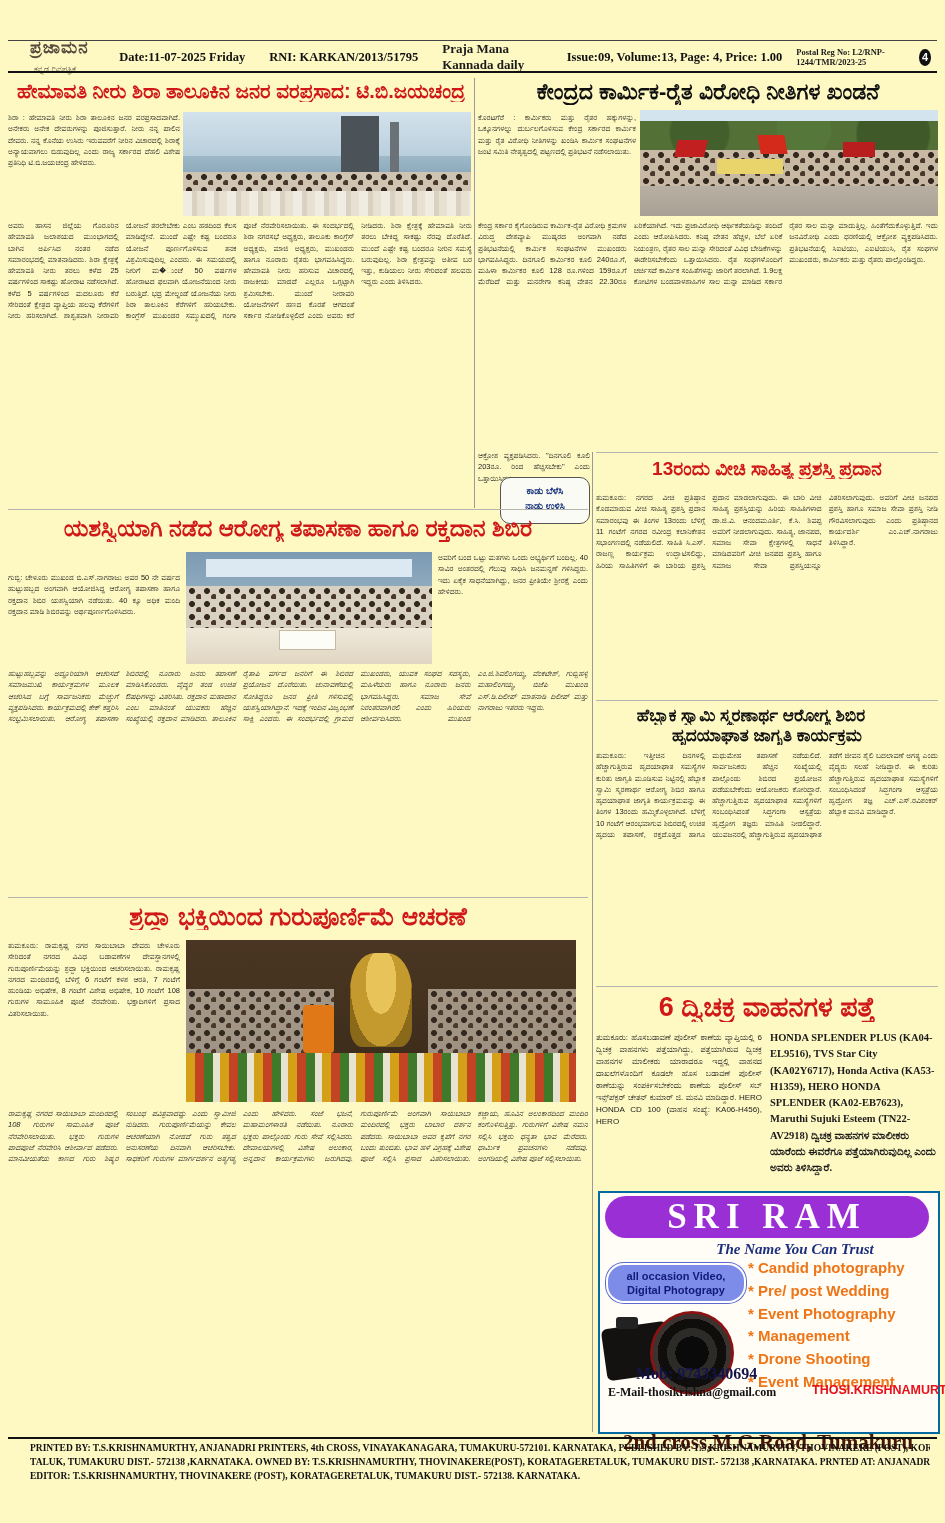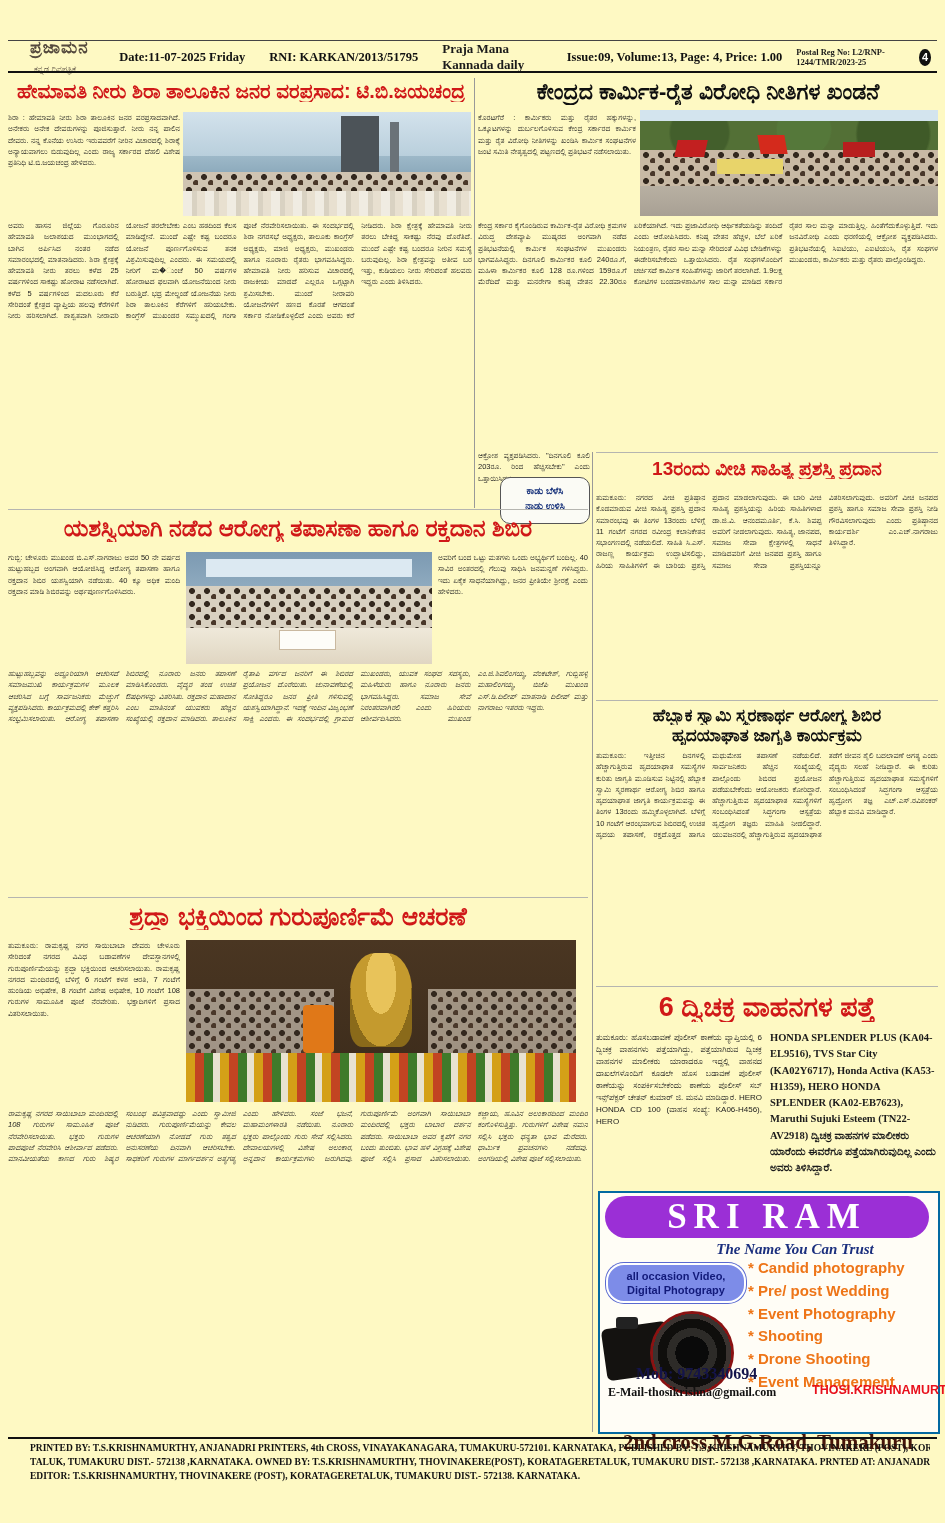--- a/index.html
+++ b/index.html
@@ -103,21 +103,21 @@
     <div class="ph-part" style="left:0;top:0;width:100%;height:14%;background:#d3e4ee;"></div>
     <div class="ph-part" style="left:0;top:10%;width:100%;height:28%;background:radial-gradient(circle at 20% 40%,#435f2c 12%,transparent 13%),radial-gradient(circle at 55% 30%,#55783a 16%,transparent 17%),radial-gradient(circle at 85% 45%,#3f5a28 14%,transparent 15%),#537036;"></div>
     <div class="ph-part heads" style="left:0;top:38%;width:100%;height:34%;background-color:#c8b9a4;"></div>
     <div class="ph-part" style="left:12%;top:28%;width:10%;height:16%;background:#c22020;transform:skewX(-12deg);"></div>
     <div class="ph-part" style="left:40%;top:24%;width:9%;height:18%;background:#d42a1c;transform:skewX(10deg);"></div>
     <div class="ph-part" style="left:68%;top:30%;width:11%;height:14%;background:#b81e1e;"></div>
     <div class="ph-part" style="left:26%;top:46%;width:22%;height:14%;background:#e8d46a;"></div>
     <div class="ph-part" style="left:0;top:72%;width:100%;height:28%;background:linear-gradient(#b8b0a2,#a8a094);"></div>
   </div>
 
-  <div class="abs body" style="left:478px;top:112px;width:158px;height:104px;">ಕೊರಟಗೆರೆ : ಕಾರ್ಮಿಕರು ಮತ್ತು ರೈತರ ಹಕ್ಕುಗಳನ್ನು, ಒಕ್ಕೂಟಗಳನ್ನು ದುರ್ಬಲಗೊಳಿಸುವ ಕೇಂದ್ರ ಸರ್ಕಾರದ ಕಾರ್ಮಿಕ ಮತ್ತು ರೈತ ವಿರೋಧಿ ನೀತಿಗಳನ್ನು ಖಂಡಿಸಿ ಕಾರ್ಮಿಕ ಸಂಘಟನೆಗಳ ಜಂಟಿ ಸಮಿತಿ ನೇತೃತ್ವದಲ್ಲಿ ಪಟ್ಟಣದಲ್ಲಿ ಪ್ರತಿಭಟನೆ ನಡೆಸಲಾಯಿತು.</div>
+  <div class="abs body" style="left:478px;top:112px;width:158px;height:104px;">ಕೊರಟಗೆರೆ : ಕಾರ್ಮಿಕರು ಮತ್ತು ರೈತರ ಹಕ್ಕುಗಳನ್ನು, ಒಕ್ಕೂನಗಳಲ್ನು ದುರ್ಬಲಗೊಳಿಸುವ ಕೇಂದ್ರ ಸರ್ಕಾರದ ಕಾರ್ಮಿಕ ಮತ್ತು ರೈತ ವಿರೋಧಿ ನೀತಿಗಳನ್ನು ಖಂಡಿಸಿ ಕಾರ್ಮಿಕ ಸಂಘಟನೆಗಳ ಜಂಟಿ ಸಮಿತಿ ನೇತೃತ್ವದಲ್ಲಿ ಪಟ್ಟಣದಲ್ಲಿ ಪ್ರತಿಭಟನೆ ನಡೆಸಲಾಯಿತು.</div>
   <div class="abs body cols3" style="left:478px;top:220px;width:460px;height:228px;">ಕೇಂದ್ರ ಸರ್ಕಾರ ಕೈಗೊಂಡಿರುವ ಕಾರ್ಮಿಕ-ರೈತ ವಿರೋಧಿ ಕ್ರಮಗಳ ವಿರುದ್ಧ ದೇಶವ್ಯಾಪಿ ಮುಷ್ಕರದ ಅಂಗವಾಗಿ ನಡೆದ ಪ್ರತಿಭಟನೆಯಲ್ಲಿ ಕಾರ್ಮಿಕ ಸಂಘಟನೆಗಳ ಮುಖಂಡರು ಭಾಗವಹಿಸಿದ್ದರು. ದಿನಗೂಲಿ ಕಾರ್ಮಿಕರ ಕೂಲಿ 240ರೂ.ಗೆ, ಮಹಿಳಾ ಕಾರ್ಮಿಕರ ಕೂಲಿ 128 ರೂ.ಗಳಿಂದ 159ರೂ.ಗೆ ಮೆರೆದಿದೆ ಮತ್ತು ಮನರೇಗಾ ಕನಿಷ್ಠ ವೇತನ 22.30ರೂ ಏರಿಕೆಯಾಗಿದೆ. ಇದು ಪ್ರಜಾವಿರೋಧಿ ಆರ್ಥಿಕತೆಯಡಿನ್ನು ತಂದಿದೆ ಎಂದು ಆರೋಪಿಸಿದರು. ಕನಿಷ್ಠ ವೇತನ ಹೆಚ್ಚಳ, ಬೆಲೆ ಏರಿಕೆ ನಿಯಂತ್ರಣ, ರೈತರ ಸಾಲ ಮನ್ನಾ ಸೇರಿದಂತೆ ವಿವಿಧ ಬೇಡಿಕೆಗಳನ್ನು ಈಡೇರಿಸಬೇಕೆಂದು ಒತ್ತಾಯಿಸಿದರು. ರೈತ ಸಂಘಗಳೊಂದಿಗೆ ಚರ್ಚಿಸದೆ ಕಾರ್ಮಿಕ ಸಂಹಿತೆಗಳನ್ನು ಜಾರಿಗೆ ತರಲಾಗಿದೆ. 1.9ಲಕ್ಷ ಕೋಟಿಗಳ ಬಂಡವಾಳಶಾಹಿಗಳ ಸಾಲ ಮನ್ನಾ ಮಾಡಿದ ಸರ್ಕಾರ ರೈತರ ಸಾಲ ಮನ್ನಾ ಮಾಡುತ್ತಿಲ್ಲ. ಹಿಂತೆಗೆದುಕೊಳ್ಳುತ್ತಿದೆ. ಇದು ಜನವಿರೋಧಿ ಎಂದು ಧರಣಿಯಲ್ಲಿ ಆಕ್ರೋಶ ವ್ಯಕ್ತಪಡಿಸಿದರು. ಪ್ರತಿಭಟನೆಯಲ್ಲಿ ಸಿಐಟಿಯು, ಎಐಟಿಯುಸಿ, ರೈತ ಸಂಘಗಳ ಮುಖಂಡರು, ಕಾರ್ಮಿಕರು ಮತ್ತು ರೈತರು ಪಾಲ್ಗೊಂಡಿದ್ದರು.</div>
   <div class="abs quote-snip" style="left:478px;top:450px;width:112px;height:72px;">ಆಕ್ರೋಶ ವ್ಯಕ್ತಪಡಿಸಿದರು. "ದಿನಗೂಲಿ ಕೂಲಿ 203ರೂ. ರಿಂದ ಹೆಚ್ಚಿಸಬೇಕು" ಎಂದು ಒತ್ತಾಯಿಸಿದರು.</div>
 
   <div class="abs notice" style="left:500px;top:477px;width:88px;height:40px;">
     <div>ಕಾಡು ಬೆಳೆಸಿ</div>
     <div>ನಾಡು ಉಳಿಸಿ</div>
   </div>
 
   <div class="abs vline" style="left:474px;top:78px;height:430px;"></div>
   <div class="abs vline" style="left:592px;top:452px;height:980px;"></div>
@@ -133,25 +133,25 @@
   <div class="abs hl hl-red" style="left:8px;top:516px;width:580px;font-size:23px;">ಯಶಸ್ವಿಯಾಗಿ ನಡೆದ ಆರೋಗ್ಯ ತಪಾಸಣಾ ಹಾಗೂ ರಕ್ತದಾನ ಶಿಬಿರ</div>
 
   <div class="abs photo" style="left:186px;top:552px;width:246px;height:112px;">
     <div class="ph-part" style="left:0;top:0;width:100%;height:38%;background:linear-gradient(#7c9ab2,#93aec2);"></div>
     <div class="ph-part" style="left:8%;top:6%;width:84%;height:16%;background:#dce9f2;"></div>
     <div class="ph-part heads" style="left:0;top:30%;width:100%;height:38%;background-color:#d8d0c0;"></div>
     <div class="ph-part" style="left:0;top:68%;width:100%;height:32%;background:linear-gradient(#efe9da,#e0d6c2);"></div>
     <div class="ph-part" style="left:38%;top:70%;width:22%;height:16%;background:#fdfdf8;border:1px solid #c9b9a0;"></div>
   </div>
 
-  <div class="abs body" style="left:8px;top:552px;width:172px;height:112px;">ಗುಬ್ಬಿ: ಚೇಳೂರು ಮುಖಂಡ ಬಿ.ಎಸ್.ನಾಗರಾಜು ಅವರ 50 ನೇ ವರ್ಷದ ಹುಟ್ಟುಹಬ್ಬದ ಅಂಗವಾಗಿ ಆಯೋಜಿಸಿದ್ದ ಆರೋಗ್ಯ ತಪಾಸಣಾ ಹಾಗೂ ರಕ್ತದಾನ ಶಿಬಿರ ಯಶಸ್ವಿಯಾಗಿ ನಡೆಯಿತು. 40 ಕ್ಕೂ ಅಧಿಕ ಮಂದಿ ರಕ್ತದಾನ ಮಾಡಿ ಶಿಬಿರವನ್ನು ಅರ್ಥಪೂರ್ಣಗೊಳಿಸಿದರು.</div>
+  <div class="abs body" style="left:8px;top:572px;width:172px;height:112px;">ಗುಬ್ಬಿ: ಚೇಳೂರು ಮುಖಂಡ ಬಿ.ಎಸ್.ನಾಗರಾಜು ಅವರ 50 ನೇ ವರ್ಷದ ಹುಟ್ಟುಹಬ್ಬದ ಅಂಗವಾಗಿ ಆಯೋಜಿಸಿದ್ದ ಆರೋಗ್ಯ ತಪಾಸಣಾ ಹಾಗೂ ರಕ್ತದಾನ ಶಿಬಿರ ಯಶಸ್ವಿಯಾಗಿ ನಡೆಯಿತು. 40 ಕ್ಕೂ ಅಧಿಕ ಮಂದಿ ರಕ್ತದಾನ ಮಾಡಿ ಶಿಬಿರವನ್ನು ಅರ್ಥಪೂರ್ಣಗೊಳಿಸಿದರು.</div>
   <div class="abs body" style="left:438px;top:552px;width:150px;height:112px;">ಅವರಿಗೆ ಬಂದ ಒಟ್ಟು ಮತಗಳು ಒಂದು ಅಭ್ಯರ್ಥಿಗೆ ಬಂದಿಲ್ಲ. 40 ಸಾವಿರ ಅಂತರದಲ್ಲಿ ಗೆಲುವು ಸಾಧಿಸಿ ಜನಮನ್ನಣೆ ಗಳಿಸಿದ್ದರು. ಇದು ಏಕೈಕ ಸಾಧನೆಯಾಗಿದ್ದು, ಜನರ ಪ್ರೀತಿಯೇ ಶ್ರೀರಕ್ಷೆ ಎಂದು ಹೇಳಿದರು.</div>
   <div class="abs body cols5" style="left:8px;top:668px;width:580px;height:226px;">ಹುಟ್ಟುಹಬ್ಬವನ್ನು ಅದ್ದೂರಿಯಾಗಿ ಆಚರಿಸದೆ ಸಮಾಜಮುಖಿ ಕಾರ್ಯಕ್ರಮಗಳ ಮೂಲಕ ಆಚರಿಸಿದ ಬಗ್ಗೆ ಸಾರ್ವಜನಿಕರು ಮೆಚ್ಚುಗೆ ವ್ಯಕ್ತಪಡಿಸಿದರು. ಕಾರ್ಯಕ್ರಮದಲ್ಲಿ ಕೇಕ್ ಕತ್ತರಿಸಿ ಸಂಭ್ರಮಿಸಲಾಯಿತು. ಆರೋಗ್ಯ ತಪಾಸಣಾ ಶಿಬಿರದಲ್ಲಿ ನೂರಾರು ಜನರು ತಪಾಸಣೆ ಮಾಡಿಸಿಕೊಂಡರು. ವೈದ್ಯರ ತಂಡ ಉಚಿತ ಔಷಧಿಗಳನ್ನು ವಿತರಿಸಿತು. ರಕ್ತದಾನ ಮಹಾದಾನ ಎಂಬ ಮಾತಿನಂತೆ ಯುವಕರು ಹೆಚ್ಚಿನ ಸಂಖ್ಯೆಯಲ್ಲಿ ರಕ್ತದಾನ ಮಾಡಿದರು. ತಾಲೂಕಿನ ರೈತಾಪಿ ವರ್ಗದ ಜನರಿಗೆ ಈ ಶಿಬಿರದ ಪ್ರಯೋಜನ ದೊರೆಯಿತು. ಚುನಾವಣೆಯಲ್ಲಿ ಸೋತಿದ್ದರೂ ಜನರ ಪ್ರೀತಿ ಗಳಿಸುವಲ್ಲಿ ಯಶಸ್ವಿಯಾಗಿದ್ದಾನೆ. ಇದಕ್ಕೆ ಇಂದಿನ ವಿಜೃಂಭಣೆ ಸಾಕ್ಷಿ ಎಂದರು. ಈ ಸಂದರ್ಭದಲ್ಲಿ ಗ್ರಾಮದ ಮುಖಂಡರು, ಯುವಕ ಸಂಘದ ಸದಸ್ಯರು, ಮಹಿಳೆಯರು ಹಾಗೂ ನೂರಾರು ಜನರು ಭಾಗವಹಿಸಿದ್ದರು. ಸಮಾಜ ಸೇವೆ ನಿರಂತರವಾಗಿರಲಿ ಎಂದು ಹಿರಿಯರು ಆಶೀರ್ವದಿಸಿದರು. ಮುಖಂಡ ಎಂ.ಜಿ.ಶಿವಲಿಂಗಯ್ಯ, ವೆಂಕಟೇಶ್, ಗುಬ್ಬಿಹಳ್ಳಿ ಮಹಾಲಿಂಗಯ್ಯ, ಬಿಜೆಪಿ ಮುಖಂಡ ಎಸ್.ಡಿ.ದಿಲೀಪ್ ಮಾತನಾಡಿ ದಿಲೀಪ್ ಮತ್ತು ನಾಗರಾಜು ಇತರರು ಇದ್ದರು.</div>
 
-  <div class="abs hl hl-black" style="left:596px;top:706px;width:342px;font-size:17px;">ಹೆಬ್ಬಾಕ ಸ್ವಾಮಿ ಸ್ಮರಣಾರ್ಥ ಆರೋಗ್ಯ ಶಿಬಿರ</div>
+  <div class="abs hl hl-black" style="left:580px;top:706px;width:342px;font-size:17px;">ಹೆಬ್ಬಾಕ ಸ್ವಾಮಿ ಸ್ಮರಣಾರ್ಥ ಆರೋಗ್ಯ ಶಿಬಿರ</div>
   <div class="abs hl hl-black" style="left:596px;top:726px;width:342px;font-size:17px;">ಹೃದಯಾಘಾತ ಜಾಗೃತಿ ಕಾರ್ಯಕ್ರಮ</div>
   <div class="abs body cols3" style="left:596px;top:750px;width:342px;height:232px;">ತುಮಕೂರು: ಇತ್ತೀಚಿನ ದಿನಗಳಲ್ಲಿ ಹೆಚ್ಚಾಗುತ್ತಿರುವ ಹೃದಯಾಘಾತ ಸಮಸ್ಯೆಗಳ ಕುರಿತು ಜಾಗೃತಿ ಮೂಡಿಸುವ ನಿಟ್ಟಿನಲ್ಲಿ ಹೆಬ್ಬಾಕ ಸ್ವಾಮಿ ಸ್ಮರಣಾರ್ಥ ಆರೋಗ್ಯ ಶಿಬಿರ ಹಾಗೂ ಹೃದಯಾಘಾತ ಜಾಗೃತಿ ಕಾರ್ಯಕ್ರಮವನ್ನು ಈ ತಿಂಗಳ 13ರಂದು ಹಮ್ಮಿಕೊಳ್ಳಲಾಗಿದೆ. ಬೆಳಿಗ್ಗೆ 10 ಗಂಟೆಗೆ ಆರಂಭವಾಗುವ ಶಿಬಿರದಲ್ಲಿ ಉಚಿತ ಹೃದಯ ತಪಾಸಣೆ, ರಕ್ತದೊತ್ತಡ ಹಾಗೂ ಮಧುಮೇಹ ತಪಾಸಣೆ ನಡೆಯಲಿದೆ. ಸಾರ್ವಜನಿಕರು ಹೆಚ್ಚಿನ ಸಂಖ್ಯೆಯಲ್ಲಿ ಪಾಲ್ಗೊಂಡು ಶಿಬಿರದ ಪ್ರಯೋಜನ ಪಡೆಯಬೇಕೆಂದು ಆಯೋಜಕರು ಕೋರಿದ್ದಾರೆ. ಹೆಚ್ಚಾಗುತ್ತಿರುವ ಹೃದಯಾಘಾತ ಸಮಸ್ಯೆಗಳಿಗೆ ಸಂಬಂಧಿಸಿದಂತೆ ಸಿದ್ಧಗಂಗಾ ಆಸ್ಪತ್ರೆಯ ಹೃದ್ರೋಗ ತಜ್ಞರು ಮಾಹಿತಿ ನೀಡಲಿದ್ದಾರೆ. ಯುವಜನರಲ್ಲಿ ಹೆಚ್ಚಾಗುತ್ತಿರುವ ಹೃದಯಾಘಾತ ತಡೆಗೆ ಜೀವನ ಶೈಲಿ ಬದಲಾವಣೆ ಅಗತ್ಯ ಎಂದು ವೈದ್ಯರು ಸಲಹೆ ನೀಡಿದ್ದಾರೆ. ಈ ಕುರಿತು ಹೆಚ್ಚಾಗುತ್ತಿರುವ ಹೃದಯಾಘಾತ ಸಮಸ್ಯೆಗಳಿಗೆ ಸಂಬಂಧಿಸಿದಂತೆ ಸಿದ್ಧಗಂಗಾ ಆಸ್ಪತ್ರೆಯ ಹೃದ್ರೋಗ ತಜ್ಞ ಎಚ್.ಎಸ್.ರವಿಶಂಕರ್ ಹೆಬ್ಬಾಕ ಮನವಿ ಮಾಡಿದ್ದಾರೆ.</div>
 
   <div class="abs hl hl-red" style="left:8px;top:902px;width:580px;font-size:25px;">ಶ್ರದ್ಧಾ ಭಕ್ತಿಯಿಂದ ಗುರುಪೂರ್ಣಿಮೆ ಆಚರಣೆ</div>
 
   <div class="abs photo" style="left:186px;top:940px;width:390px;height:162px;">
     <div class="ph-part" style="left:0;top:0;width:100%;height:100%;background:linear-gradient(#4a3622,#3a2a1a);"></div>
     <div class="ph-part" style="left:42%;top:8%;width:16%;height:58%;background:radial-gradient(ellipse at 50% 30%,#e8c35a 0 35%,#c49a2e 35% 70%,#8a6a1a 70% 100%);border-radius:40% 40% 20% 20%;"></div>
     <div class="ph-part heads" style="left:0;top:30%;width:38%;height:40%;background-color:rgba(240,234,220,0.55);"></div>
     <div class="ph-part heads" style="left:62%;top:30%;width:38%;height:40%;background-color:rgba(238,230,214,0.55);"></div>
@@ -174,21 +174,21 @@
     <div class="abs ad-pill" style="left:6px;top:70px;width:136px;height:36px;">
       <div>
         <div>all occasion Video,</div>
         <div>Digital Photograpy</div>
       </div>
     </div>
     <ul class="ad-services abs" style="left:148px;top:66px;width:184px;">
       <li>Candid photography</li>
       <li>Pre/ post Wedding</li>
       <li>Event Photography</li>
-      <li>Shooting</li>
+      <li>Management</li>
       <li>Drone Shooting</li>
       <li>Event Management</li>
     </ul>
     <div class="abs" style="left:2px;top:104px;width:140px;height:100px;">
       <div class="abs cam-body" style="left:2px;top:28px;width:66px;height:52px;transform:rotate(-8deg);"></div>
       <div class="abs" style="left:14px;top:20px;width:22px;height:12px;background:#222;border-radius:3px;"></div>
       <div class="abs cam-lens" style="left:48px;top:14px;width:84px;height:84px;"></div>
     </div>
     <div class="abs ad-mob" style="left:36px;top:172px;">Mob: 9743340694</div>
     <div class="abs ad-email" style="left:8px;top:192px;">E-Mail-thosikrishna@gmail.com</div>

